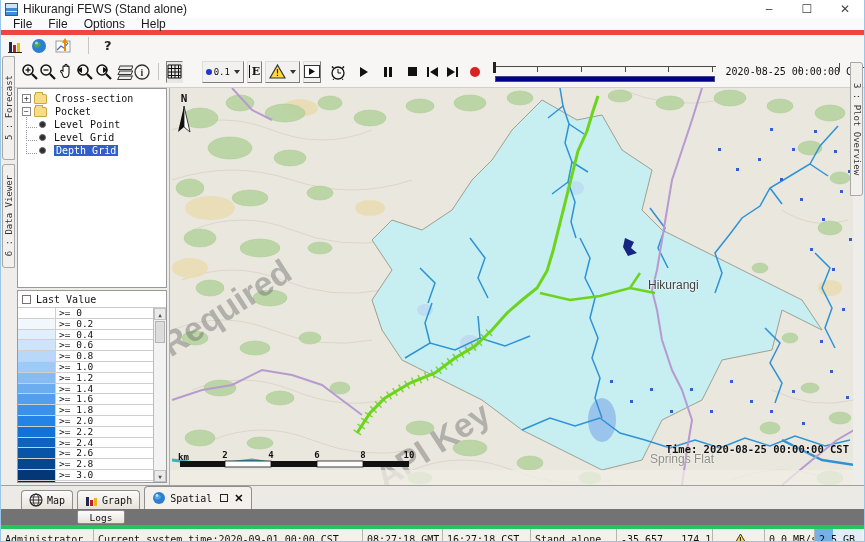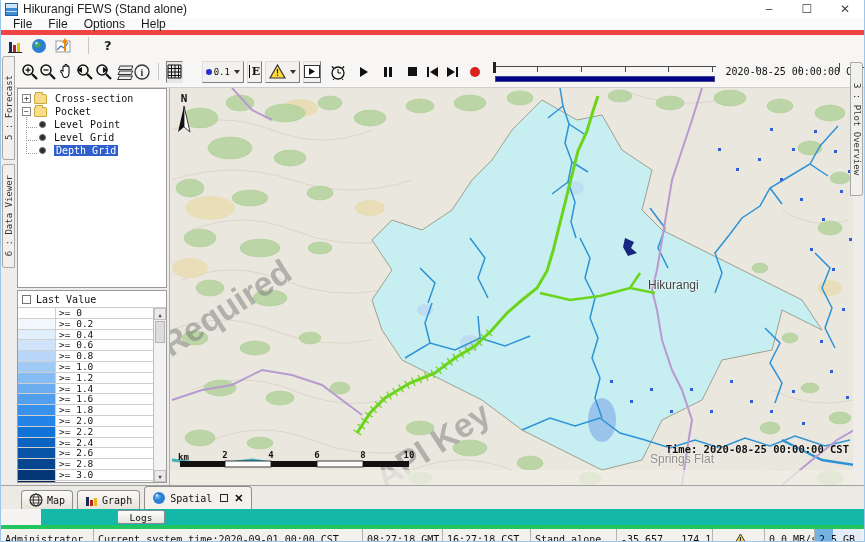--- a/index.html
+++ b/index.html
@@ -80,21 +80,21 @@
   .map svg{display:block;}
   .map-label-town{position:absolute;left:478px;top:190px;font:12px "Liberation Sans",sans-serif;color:#3e3e3e;text-shadow:0 0 2px #fff,0 0 2px #fff;}
   .map-label-area{position:absolute;left:480px;top:364px;font:12px "Liberation Sans",sans-serif;color:#8f8f88;text-shadow:0 0 2px #fff;}
   .map-time{position:absolute;right:4px;top:355px;font:bold 10.5px "DejaVu Sans Mono",monospace;color:#101010;text-shadow:0 0 2px #f2f0ea;}
   
   .tabsrow{position:absolute;top:485px;left:0;right:0;height:24px;background:#eceae5;border-top:1px solid #a0a0a0;display:flex;align-items:flex-end;padding-left:20px;gap:4px;}
   .btab{display:flex;align-items:center;gap:4px;height:19px;padding:0 7px;border:1px solid #8f8f8f;border-bottom:none;border-radius:4px 4px 0 0;background:linear-gradient(#fcfbf9,#e7e3db);font-size:10px;color:#111;}
   .btab.active{height:23px;background:#f4f1ec;}
   .btab .max-box{width:8px;height:8px;border:1.5px solid #222;margin-left:4px;}
   .btab .close-x{font:bold 11px "Liberation Sans",sans-serif;color:#111;margin-left:2px;}
-  .logsrow{position:absolute;top:509px;left:0;right:0;height:16px;background:#14b8a6;margin-left:40px;}
+  .logsrow{position:absolute;top:509px;left:0;right:0;height:16px;background:#737373;}
   .logs-btn{position:absolute;left:76px;top:1px;width:48px;height:14px;border:1px solid #8a8a8a;border-radius:2px;background:linear-gradient(#fdfdfd,#e6e3dd);font-size:9.5px;color:#111;display:flex;align-items:center;justify-content:center;}
   
   .statusbar{position:absolute;top:525px;left:0;right:0;height:25px;background:#f2f1ee;border-top:4px solid #22c55e;display:flex;font-size:10px;color:#111;}
   .st-cell{border-right:1px solid #b5b5b5;display:flex;align-items:center;padding-left:4px;white-space:nowrap;overflow:hidden;}
   .st-mem{background:linear-gradient(to right,#74b2e4 0 38%,#e4edf5 38%);}
   .icon-svg{display:block;}
 </style>
 </head>
 <body>
 

